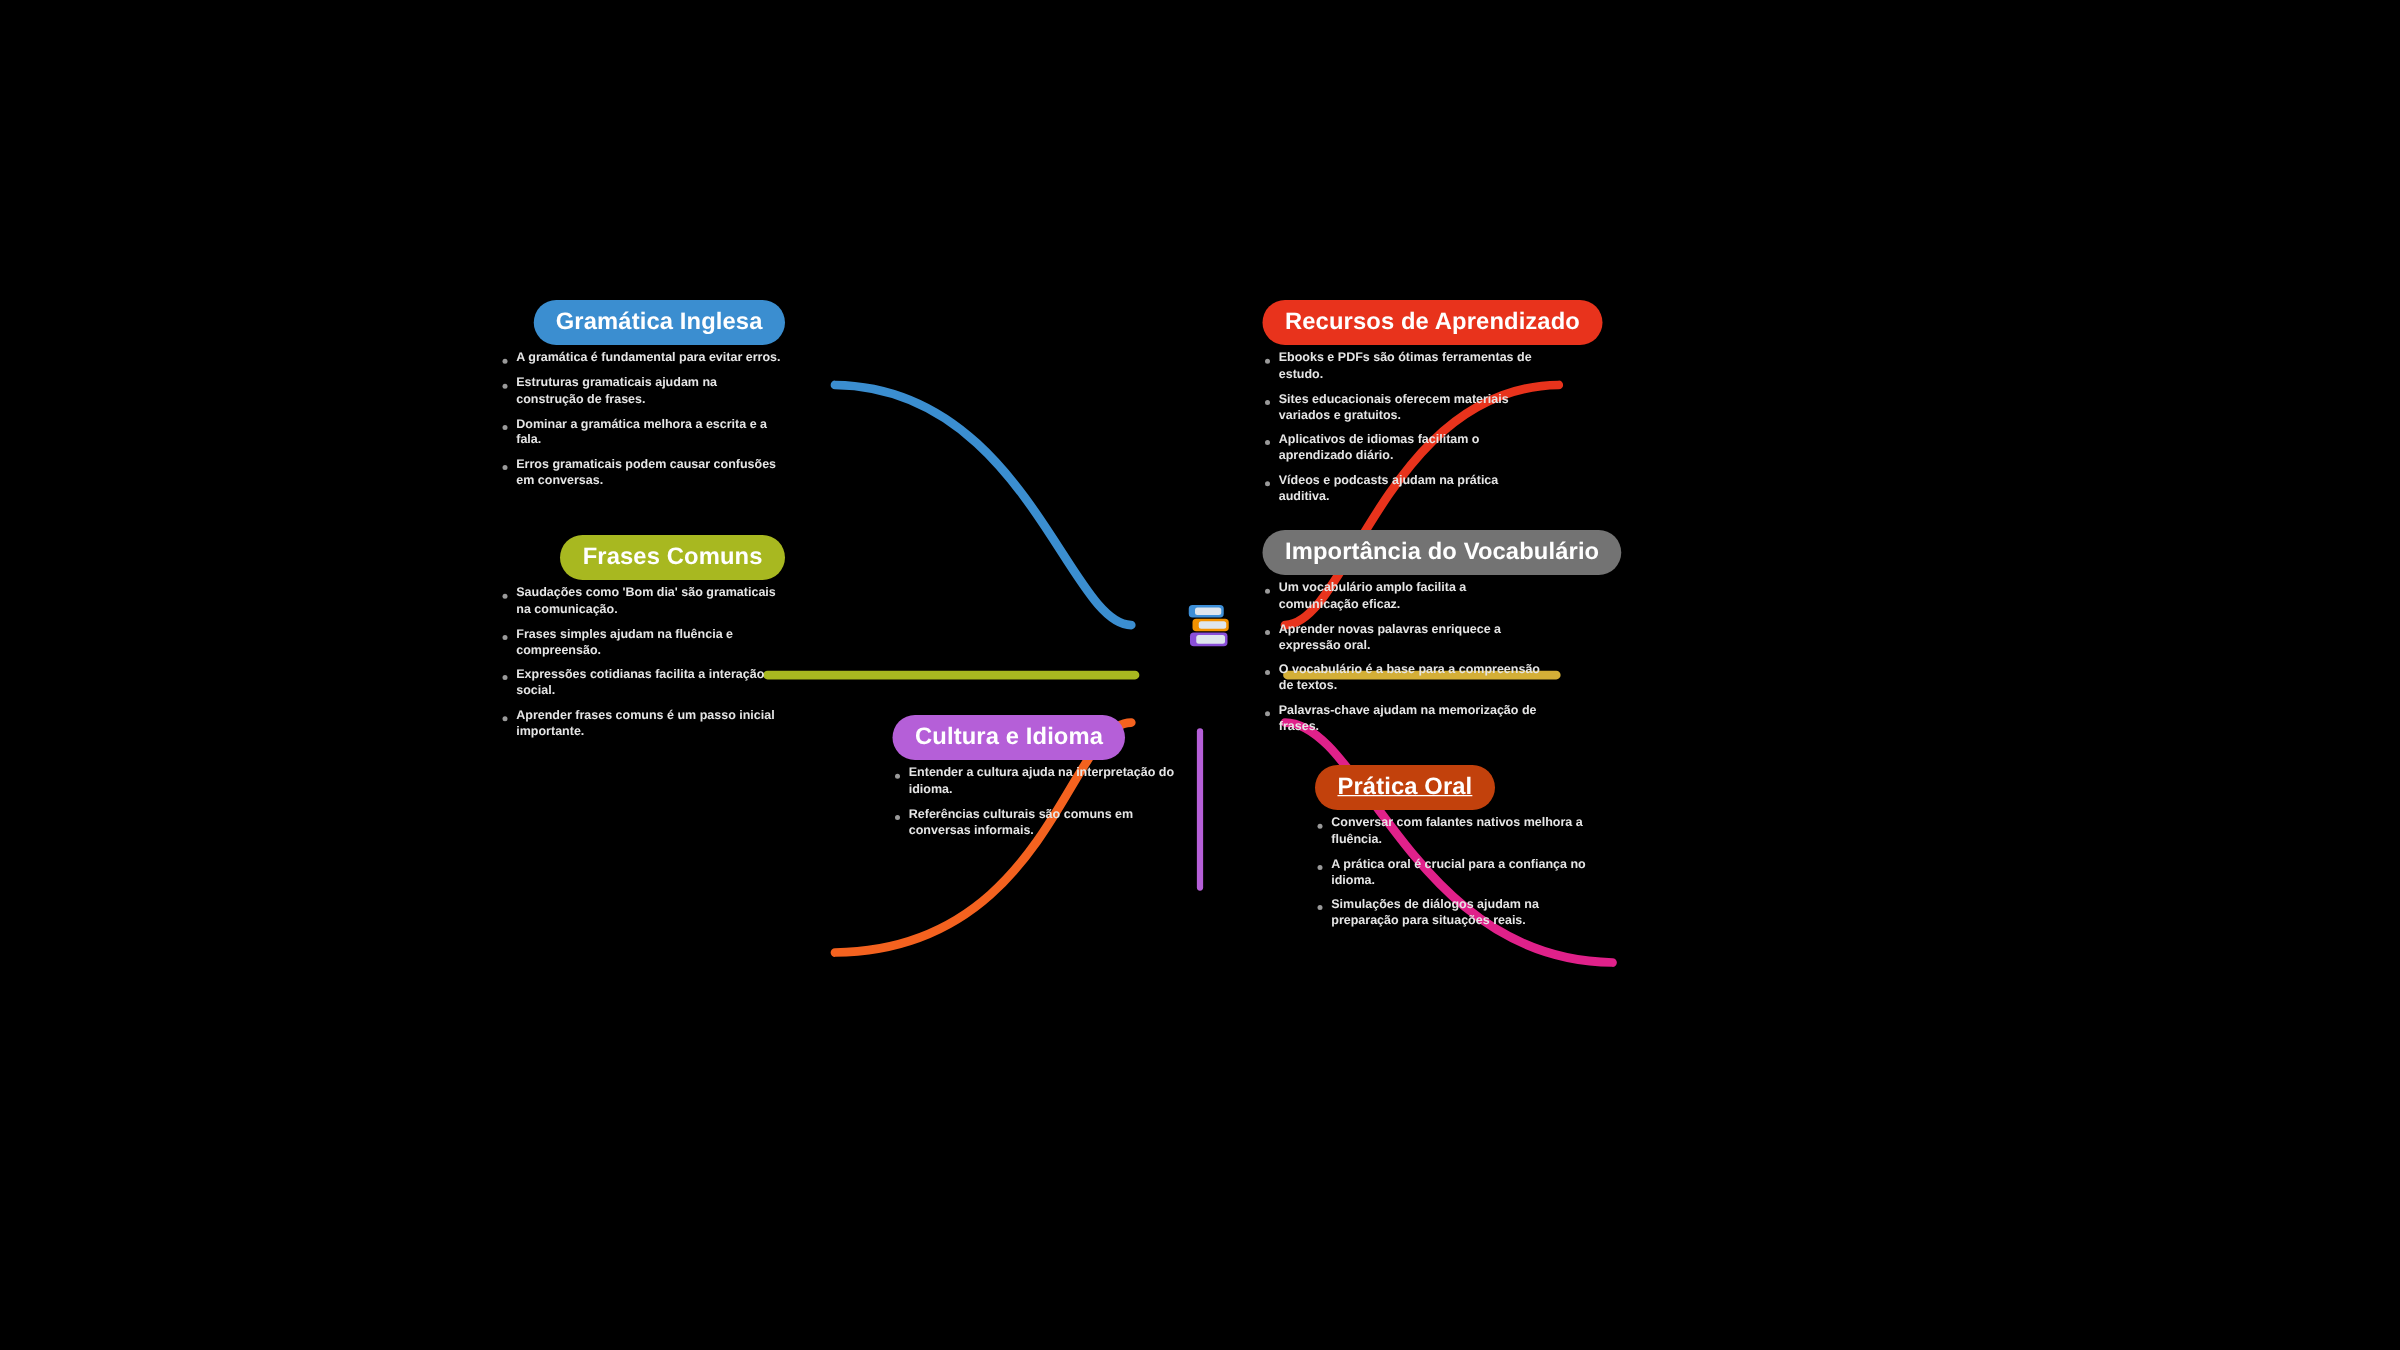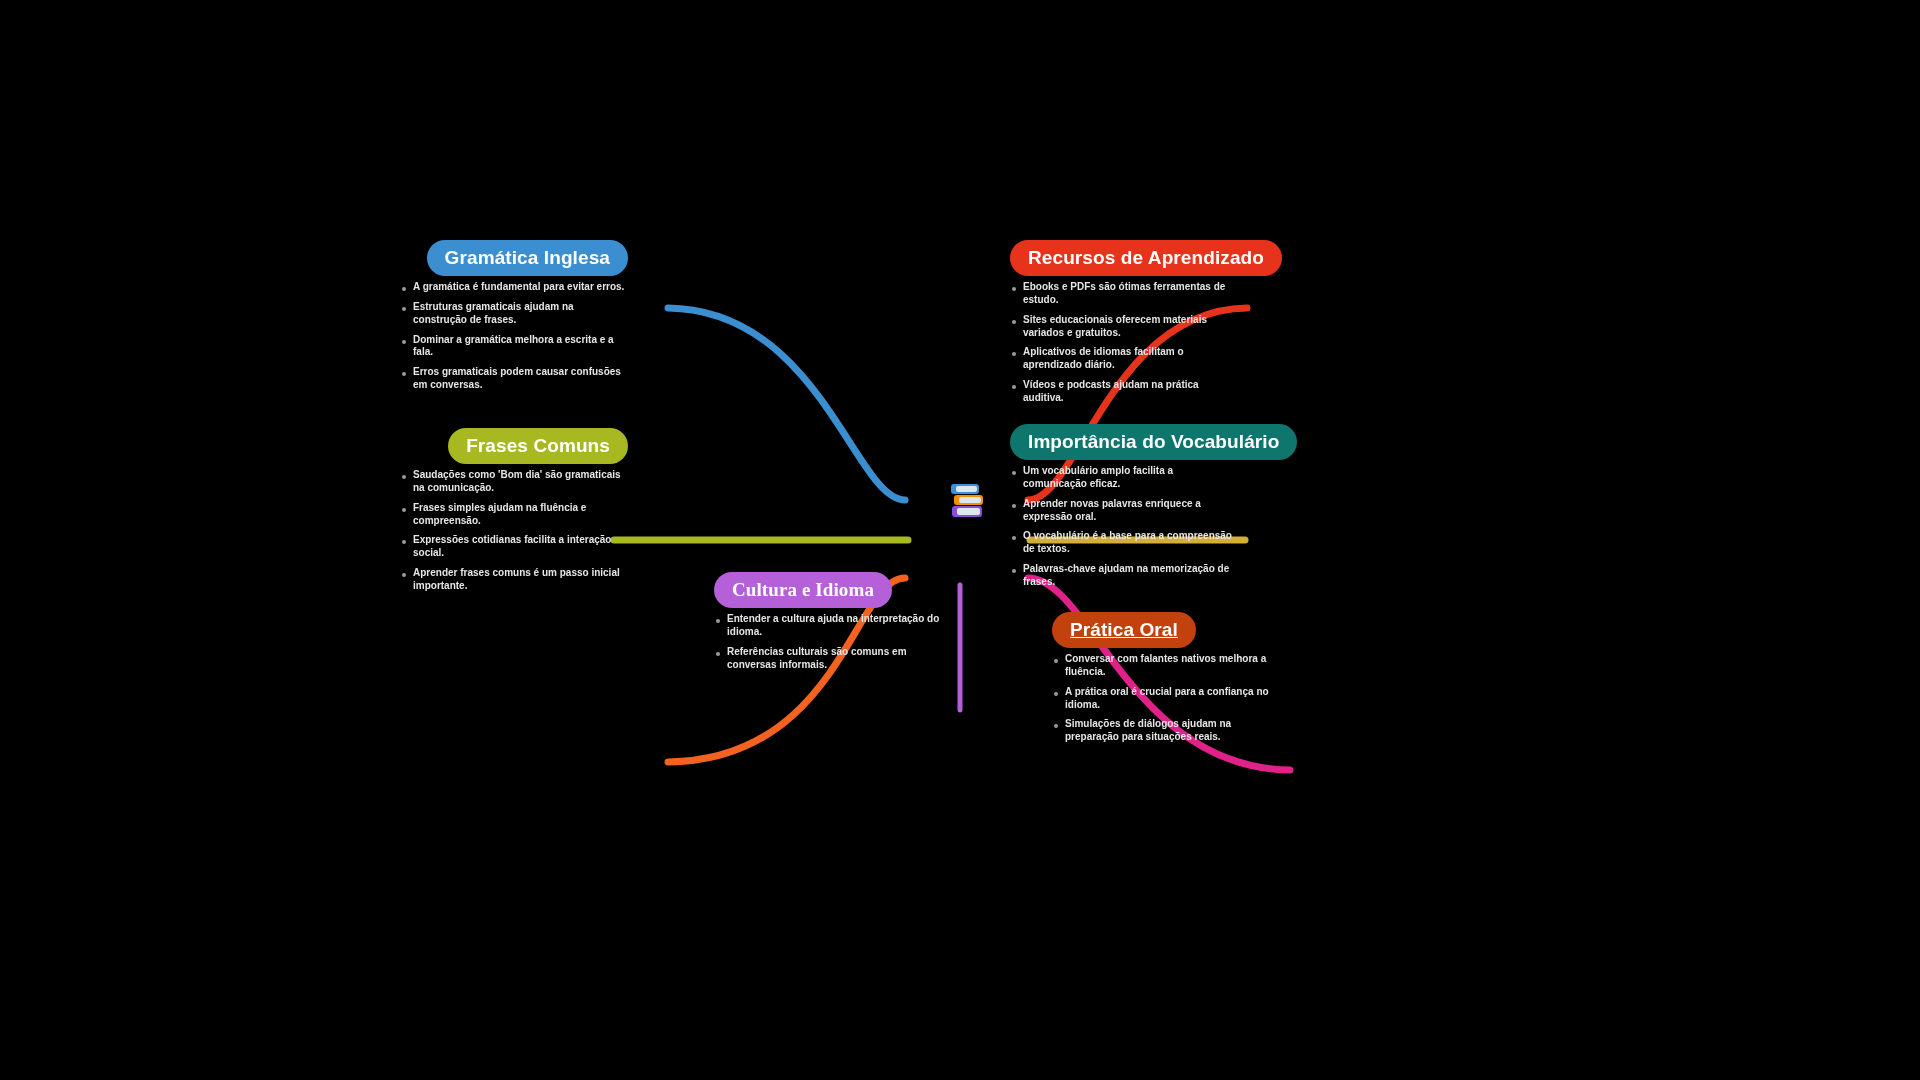--- a/index.html
+++ b/index.html
@@ -161,21 +161,21 @@
     <ul class="bullets">
       <li>Ebooks e PDFs são ótimas ferramentas de estudo.</li>
       <li>Sites educacionais oferecem materiais variados e gratuitos.</li>
       <li>Aplicativos de idiomas facilitam o aprendizado diário.</li>
       <li>Vídeos e podcasts ajudam na prática auditiva.</li>
     </ul>
   </div>
 
   <div class="node right" id="node-vocabulario">
     <div class="pill-wrap">
-      <span class="pill" style="background:#0f766e;">Importância do Vocabulário</span>
+      <span class="pill" style="background:#737373;">Importância do Vocabulário</span>
     </div>
     <ul class="bullets">
       <li>Um vocabulário amplo facilita a comunicação eficaz.</li>
       <li>Aprender novas palavras enriquece a expressão oral.</li>
       <li>O vocabulário é a base para a compreensão de textos.</li>
       <li>Palavras-chave ajudam na memorização de frases.</li>
     </ul>
   </div>
 
   <div class="node right" id="node-pratica">
@@ -184,21 +184,21 @@
     </div>
     <ul class="bullets">
       <li>Conversar com falantes nativos melhora a fluência.</li>
       <li>A prática oral é crucial para a confiança no idioma.</li>
       <li>Simulações de diálogos ajudam na preparação para situações reais.</li>
     </ul>
   </div>
 
   <div class="node right" id="node-cultura">
     <div class="pill-wrap">
-      <span class="pill" style="background:#b55fd8;font-family:Liberation Serif, serif;">Cultura e Idioma</span>
+      <span class="pill" style="background:#b55fd8;">Cultura e Idioma</span>
     </div>
     <ul class="bullets">
       <li>Entender a cultura ajuda na interpretação do idioma.</li>
       <li>Referências culturais são comuns em conversas informais.</li>
     </ul>
   </div>
 
 </div>
 
 </body></html>

